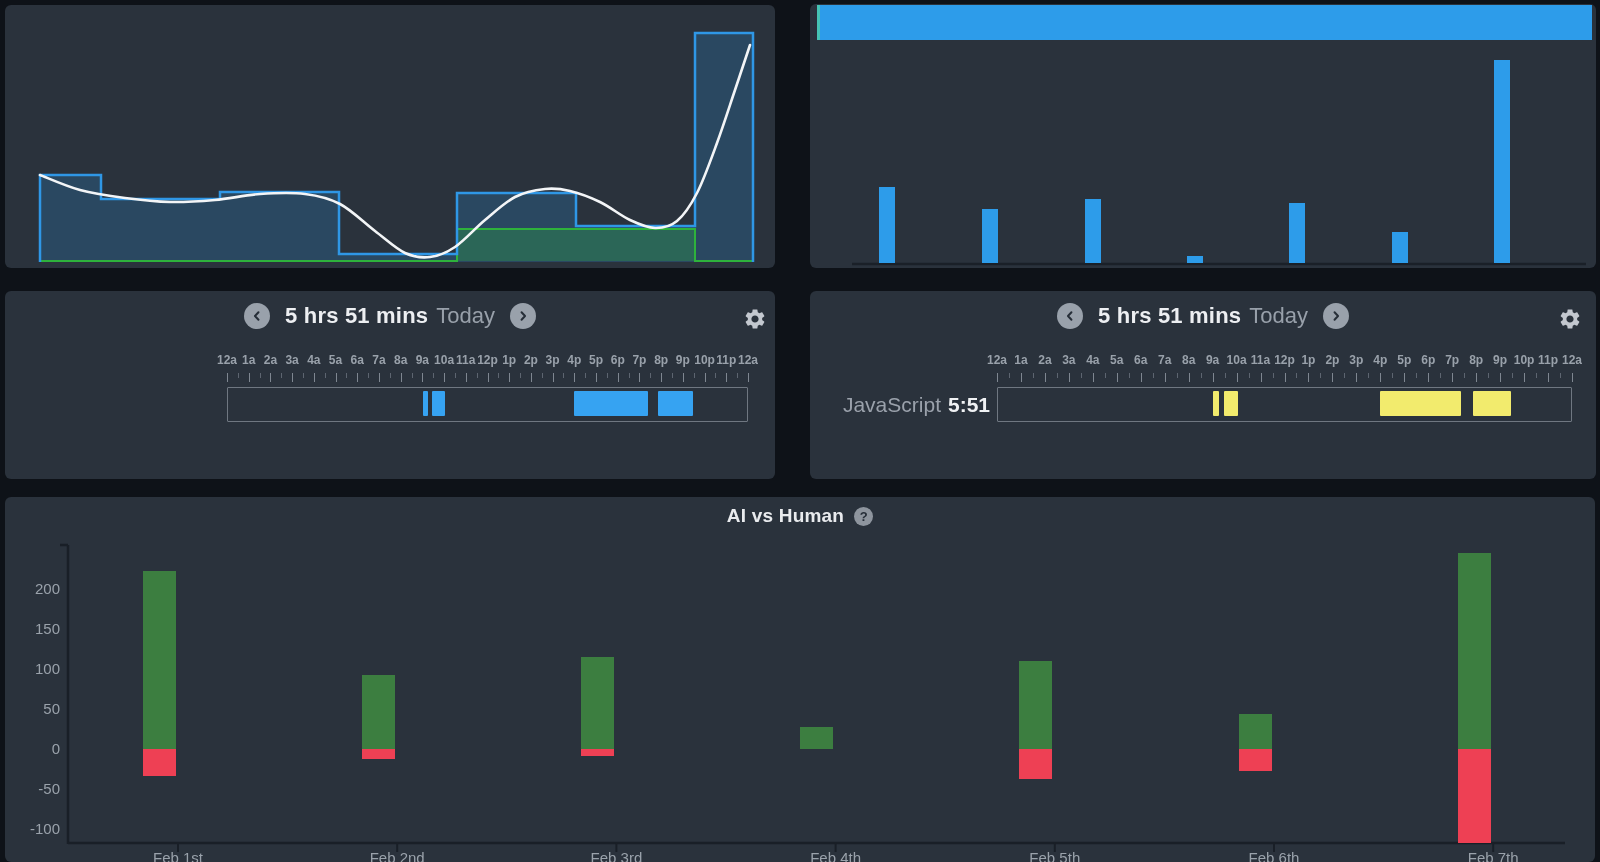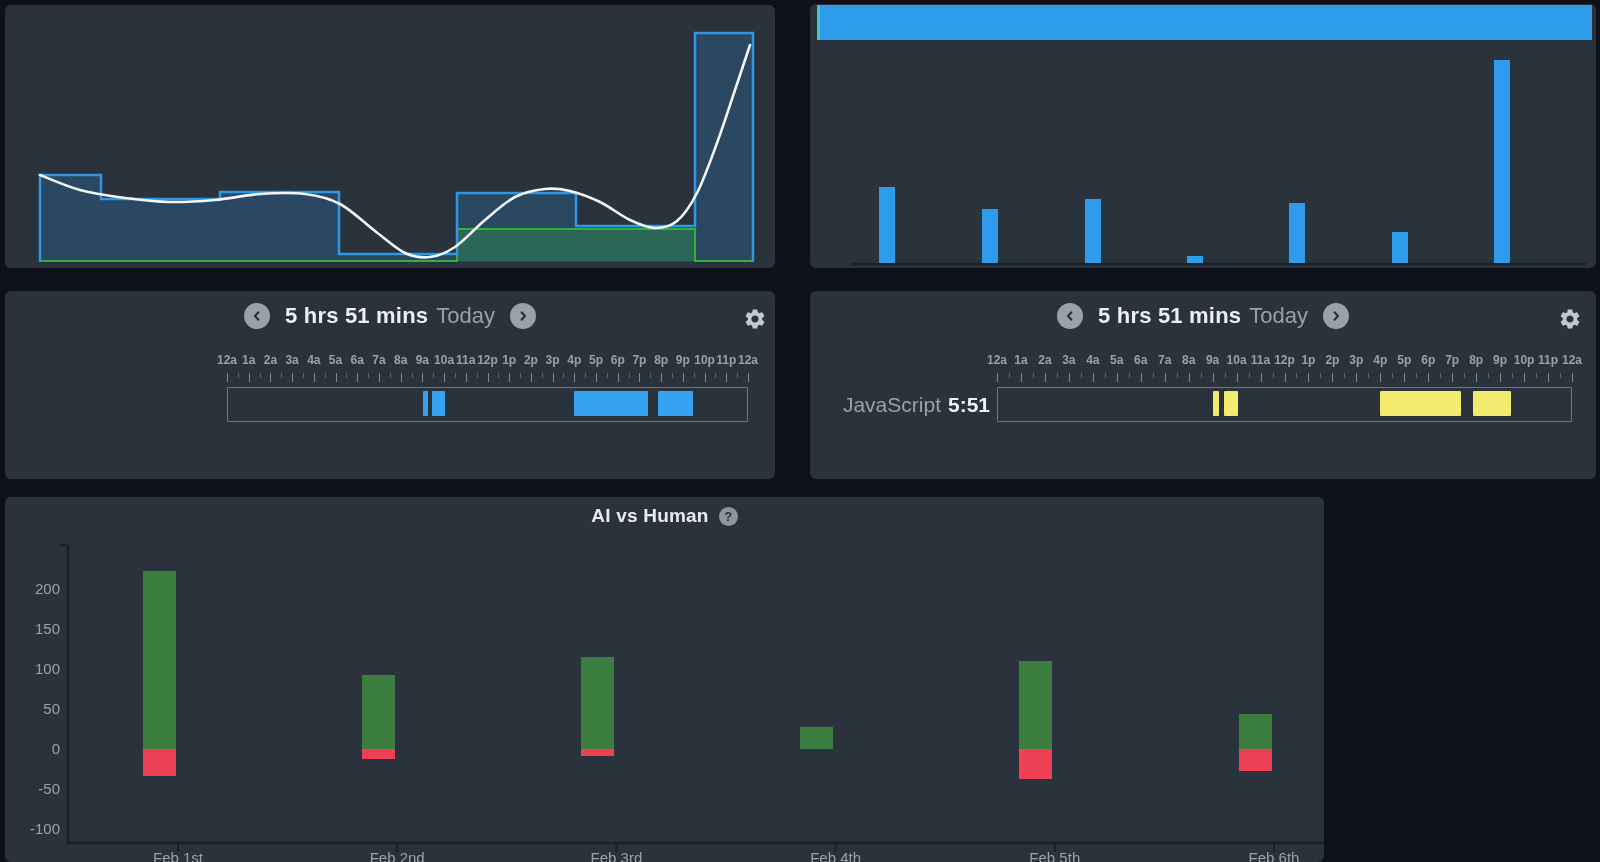--- a/index.html
+++ b/index.html
@@ -8,21 +8,21 @@
     width:1600px;height:862px;
     background:#0e1218;
     overflow:hidden;
     font-family:"Liberation Sans","DejaVu Sans",sans-serif;
   }
   .panel{position:absolute;background:#2a323c;border-radius:6px;}
   .panel-tl{left:5px;top:5px;width:770px;height:263px;}
   .panel-tr{left:810px;top:4px;width:786px;height:264px;}
   .panel-ml{left:5px;top:291px;width:770px;height:188px;}
   .panel-mr{left:810px;top:291px;width:786px;height:188px;}
-  .panel-bt{left:5px;top:497px;width:1319px;height:365px;overflow:hidden;}
+  .panel-bt{left:5px;top:497px;width:1590px;height:365px;overflow:hidden;}
 
   svg{display:block;}
 
   
   .tl-header{
     position:absolute;top:12px;left:0;right:0;
     display:flex;justify-content:center;align-items:center;gap:15px;
   }
   .nav-circle{
     width:26px;height:26px;border-radius:50%;

